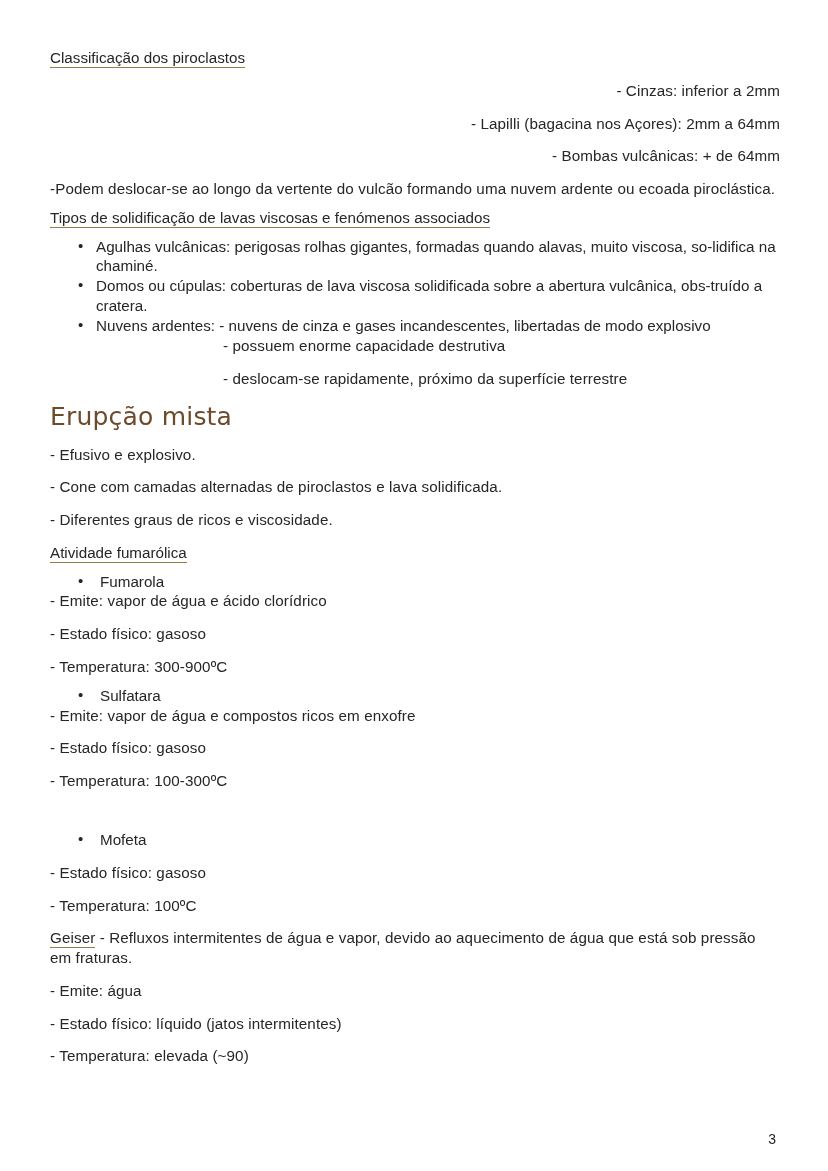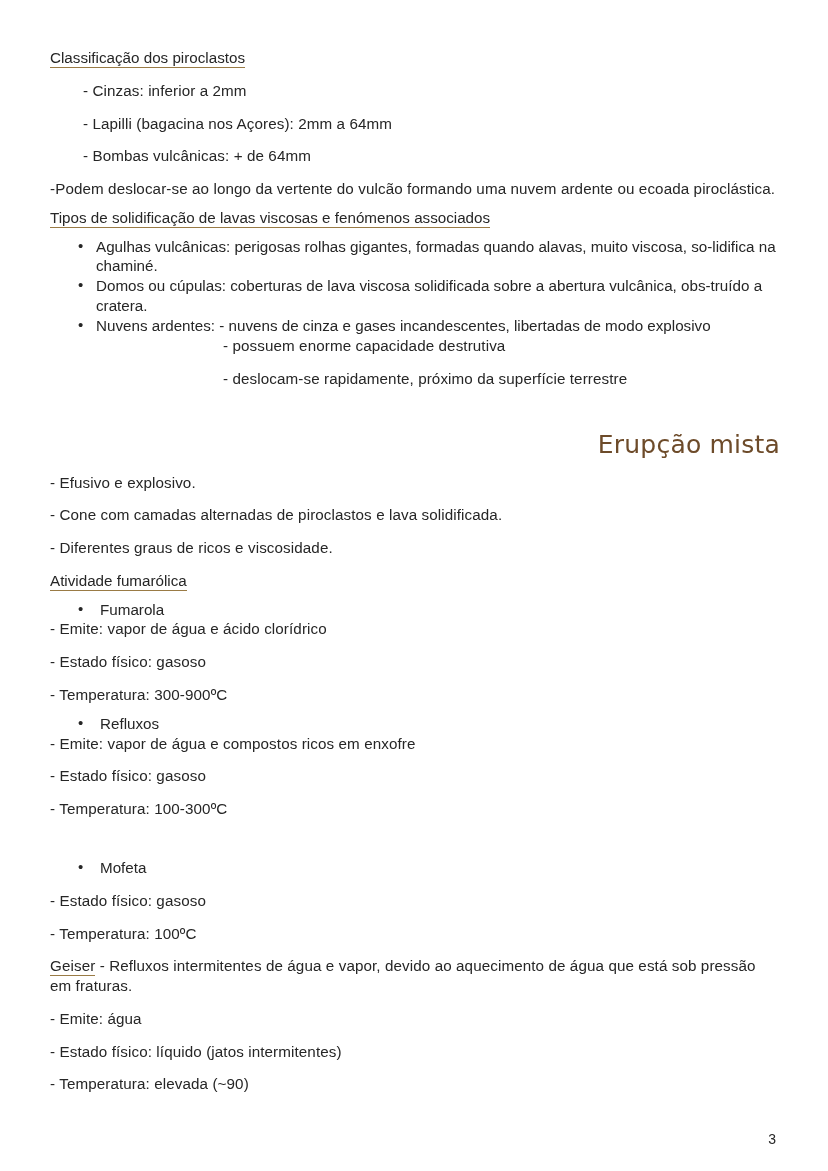--- a/index.html
+++ b/index.html
@@ -44,21 +44,21 @@
     margin: 0;
   }
   .sec-head .u {
     display: inline;
     border-bottom: 1.6px solid #9a7b45;
     padding-bottom: 1px;
   }
 
   
   .dash-indent {
-    margin-left: 33px;
+    text-align: right;
   }
 
   
   .gap-sm { height: 9px; }
   .gap-md { height: 13px; }
   .gap-blank { height: 30px; }
 
   
   ul.bl {
     list-style: none;
@@ -90,28 +90,27 @@
     left: 28px;
   }
 
   
   .hang {
     margin-left: 173px;
   }
 
   
   .title {
-    text-align: right;
+    text-align: left;
     font-size: 25px;
     line-height: 1.2;
     color: #6d4b2a;
     font-family: "DejaVu Sans", sans-serif;
     font-weight: 400;
     letter-spacing: 0.2px;
-    margin-top: 28px;
   }
 
   
   .page-num {
     position: absolute;
     right: 52px;
     bottom: 24px;
     font-size: 14px;
     color: #262626;
     font-family: "Liberation Sans", sans-serif;
@@ -166,21 +165,21 @@
       <li>Fumarola</li>
     </ul>
     <div class="ln">- Emite: vapor de água e ácido clorídrico</div>
     <div class="gap-md"></div>
     <div class="ln">- Estado físico: gasoso</div>
     <div class="gap-md"></div>
     <div class="ln">- Temperatura: 300-900ºC</div>
 
     <div class="gap-sm"></div>
     <ul class="bl bl2">
-      <li>Refluxos</li>
+      <li>Sulfatara</li>
     </ul>
     <div class="ln">- Emite: vapor de água e compostos ricos em enxofre</div>
     <div class="gap-md"></div>
     <div class="ln">- Estado físico: gasoso</div>
     <div class="gap-md"></div>
     <div class="ln">- Temperatura: 100-300ºC</div>
 
     <div class="gap-blank"></div>
 
     <div class="gap-sm"></div>

